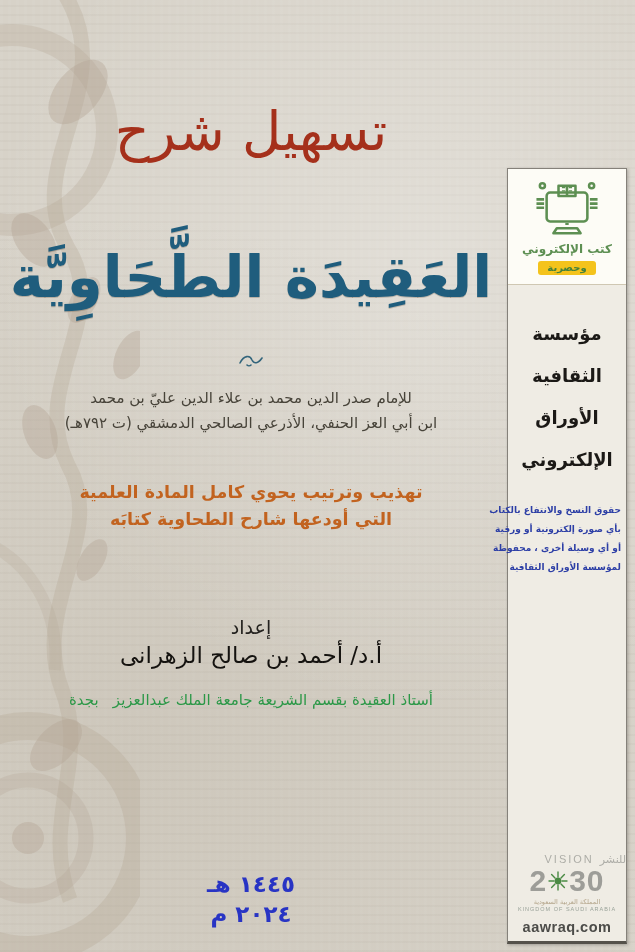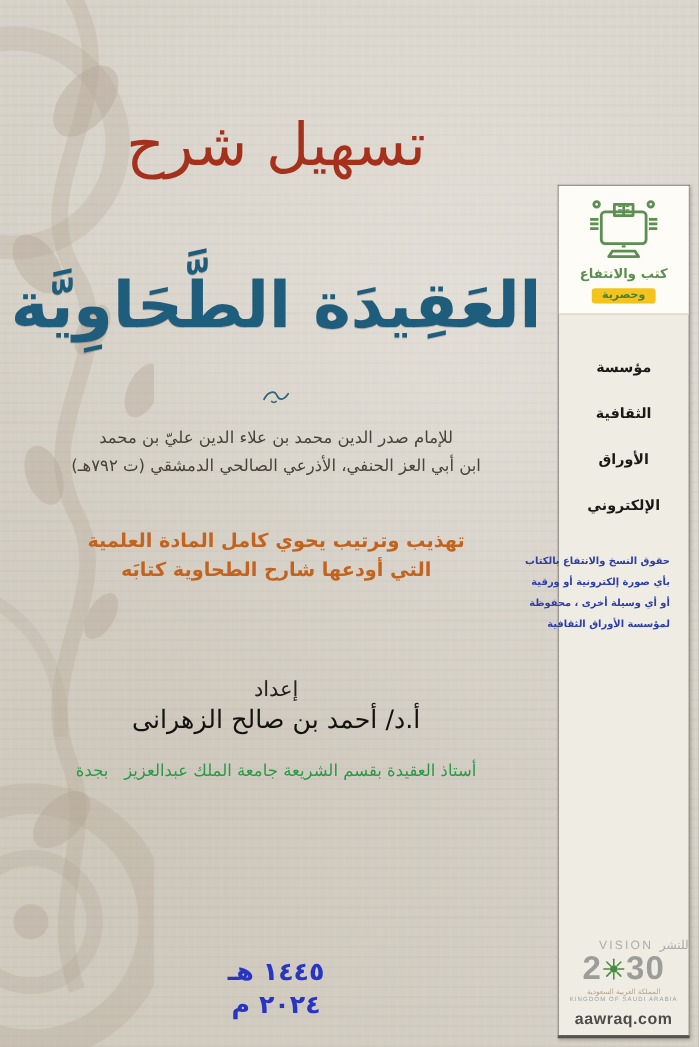--- a/index.html
+++ b/index.html
@@ -44,22 +44,22 @@
   }
   .ebox-label{font-size:12px;font-weight:bold;color:#5d8f52;margin-top:3px;}
   .badge{
     display:inline-block;margin-top:4px;padding:1px 9px 2px 9px;
     background:#f4c31c;border-radius:3px;
     font-size:10px;font-weight:bold;color:#45813c;
   }
   .awraq{margin-top:38px;}
   .awraq-label{font-size:11px;color:#c3a98a;margin-top:2px;letter-spacing:1px;}
   .pubname{margin-top:28px;}
-  .pubname div{font-size:13px;font-weight:bold;color:#1b1916;line-height:42px;}
-  .copyright{margin-top:20px;padding:0 17px;}
+  .pubname div{font-size:18px;font-weight:bold;color:#1b1916;line-height:42px;}
+  .copyright{margin-top:20px;padding:0 5px;}
   .copyright div{font-size:9px;font-weight:bold;color:#2d3fa6;line-height:19px;white-space:nowrap;}
   .vision{position:absolute;bottom:6px;left:0;width:100%;font-family:"Liberation Sans", sans-serif;}
   .vrow{display:flex;direction:ltr;justify-content:flex-end;align-items:baseline;gap:6px;
         font-size:11px;color:#adada7;letter-spacing:2px;}
   .vrow .ar{font-family:"DejaVu Sans", sans-serif;letter-spacing:0;}
   .yrow{display:flex;direction:ltr;justify-content:center;align-items:center;
         font-size:30px;font-weight:bold;color:#9d9d98;letter-spacing:1px;line-height:30px;}
   .country-ar{font-family:"DejaVu Sans", sans-serif;font-size:6.5px;color:#b3a489;margin-top:2px;}
   .country-en{font-size:5.5px;color:#9aa39a;letter-spacing:1px;}
   .site{font-size:14.5px;font-weight:bold;color:#4c4c49;letter-spacing:0.5px;margin-top:7px;}
@@ -133,21 +133,21 @@
           <circle cx="69" cy="8" r="3"></circle>
           <rect x="16" y="16" width="48" height="34" rx="4"></rect>
           <path d="M30,8 h20 v12 h-20 z M40,8 v12"></path>
           <path d="M34,10 h4 M42,10 h4 M34,14 h4 M42,14 h4" stroke-width="1.6"></path>
           <path d="M4,24 h9 M4,29 h9 M4,34 h9"></path>
           <path d="M67,24 h9 M67,29 h9 M67,34 h9"></path>
           <path d="M38,53 h4" stroke-width="2.4"></path>
           <path d="M28,58 h24 l4,6 h-32 z"></path>
         </g>
       </svg>
-      <div class="ebox-label">كتب والانتفاع</div>
+      <div class="ebox-label">كتب الإلكتروني</div>
       <div class="badge">وحصرية</div>
     </div>
 
 
     <div class="pubname">
       <div>مؤسسة</div>
       <div>الثقافية</div>
       <div>الأوراق</div>
       <div>الإلكتروني</div>
     </div>

